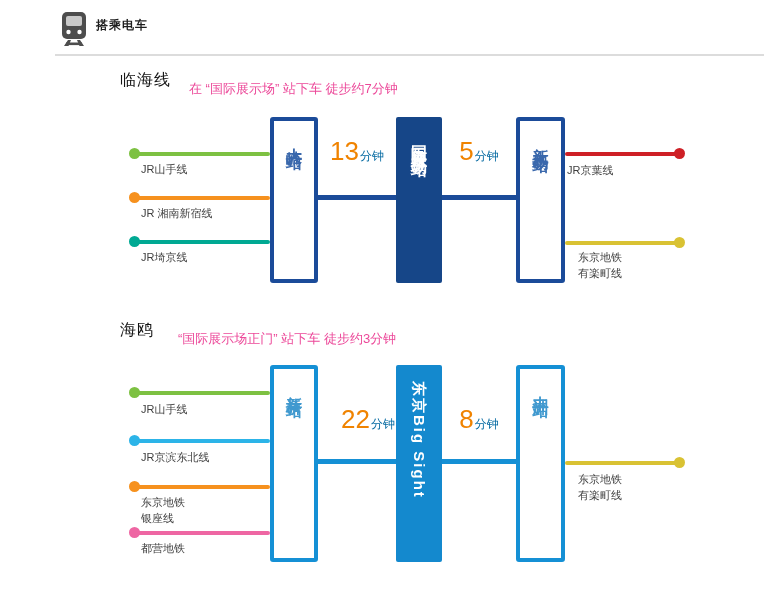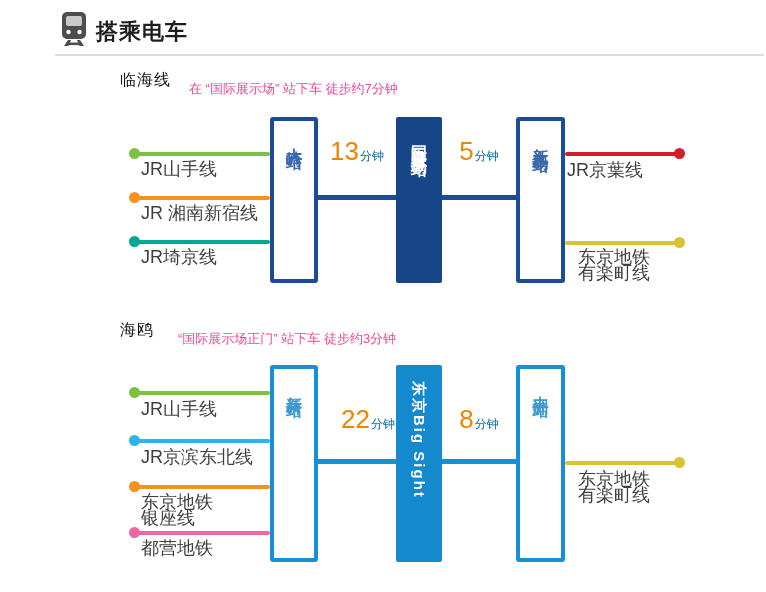--- a/index.html
+++ b/index.html
@@ -1,40 +1,40 @@
 <!DOCTYPE html>
 <html><head>
 <meta charset="utf-8">
 <style>
   html,body{margin:0;padding:0;background:#fff;}
   .page{position:relative;width:766px;height:592px;background:#ffffff;
         font-family:"Liberation Sans","DejaVu Sans",sans-serif;overflow:hidden;}
   .abs{position:absolute;}
 
   
-  .hdr-title{position:absolute;left:96px;top:17px;font-size:22px;font-weight:bold;color:#1e1e1e;letter-spacing:1px;}
+  .hdr-title{position:absolute;left:96px;top:17px;font-size:12px;font-weight:bold;color:#1e1e1e;letter-spacing:1px;}
   .hdr-rule{position:absolute;left:55px;right:2px;top:54px;height:2px;background:#dcdcdc;}
 
   
   .sec-title{position:absolute;font-size:16px;font-weight:normal;color:#151515;letter-spacing:1px;}
   .sec-sub{position:absolute;font-size:13px;color:#ec4899;}
 
   
   .sbox{position:absolute;background:#ffffff;border:4px solid #1b4b99;border-radius:3px;
         box-sizing:border-box;display:flex;justify-content:center;padding-top:14px;}
   .cbox{position:absolute;border-radius:2px;box-sizing:border-box;display:flex;justify-content:center;padding-top:16px;color:#ffffff;}
   .vtext{writing-mode:vertical-rl;text-orientation:mixed;font-size:16px;font-weight:bold;
          letter-spacing:3px;line-height:1;}
   .vtext-side{writing-mode:vertical-rl;text-orientation:sideways;font-size:15px;font-weight:bold;
          letter-spacing:2px;line-height:1;}
 
   
   .tline{position:absolute;height:4px;border-radius:2px;}
   .tdot{position:absolute;width:11px;height:11px;border-radius:50%;}
-  .tlabel{position:absolute;font-size:18px;color:#3f3f3f;line-height:16px;white-space:nowrap;}
+  .tlabel{position:absolute;font-size:11px;color:#3f3f3f;line-height:16px;white-space:nowrap;}
   .connector{position:absolute;height:5px;}
 
   
   .time{position:absolute;text-align:center;white-space:nowrap;}
   .time-num{font-size:26px;color:#f08300;}
   .time-unit{font-size:12px;color:#0369a1;margin-left:1px;}
 </style>
 </head>
 <body>
 

